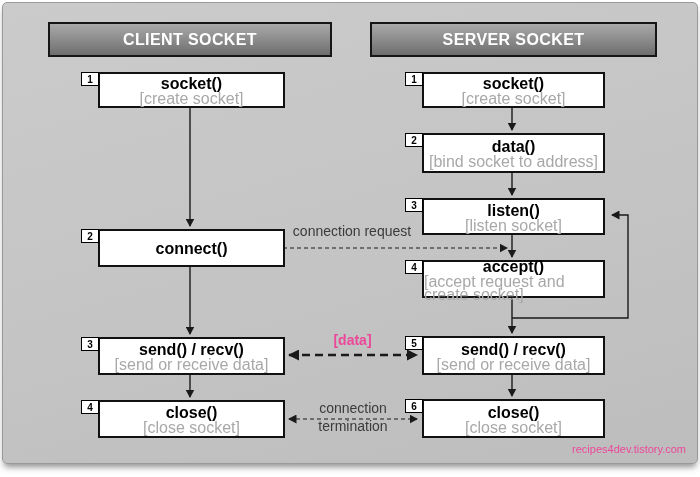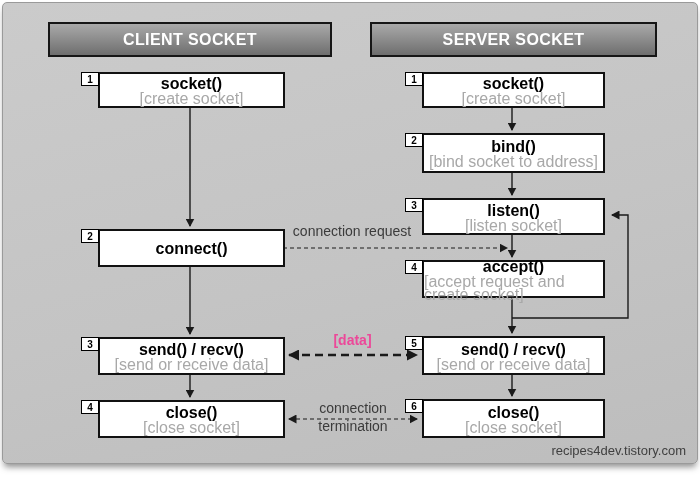--- a/index.html
+++ b/index.html
@@ -41,21 +41,21 @@
   #s5{top:336px;height:35px;}
   #s6{top:399px;height:35px;}
 
   
   .conn-label{position:absolute;font-size:14px;color:#3b3b3b;text-align:center;line-height:15px;}
   #label-connection-request{left:283px;top:224px;width:138px;}
   #label-data{left:300px;top:333px;width:105px;font-weight:bold;color:#ec4899;}
   #label-termination-1{left:298px;top:401px;width:110px;}
   #label-termination-2{left:298px;top:419px;width:110px;}
 
-  #watermark{position:absolute;right:14px;top:443px;font-size:13px;color:#404040;text-align:center;}
+  #watermark{position:absolute;right:14px;top:443px;font-size:11px;color:#ec4899;text-align:center;}
 </style>
 </head>
 <body>
 
 <div id="card"></div>
 
 <svg class="layer" viewBox="0 0 700 477" xmlns="http://www.w3.org/2000/svg">
   <defs>
     <marker id="ah" markerUnits="userSpaceOnUse" markerWidth="9" markerHeight="9" refX="7.5" refY="4.5" orient="auto-start-reverse">
       <path d="M0,0 L8.5,4.5 L0,9 z" fill="#1a1a1a"></path>
@@ -107,21 +107,21 @@
   <span class="subtitle">[close socket]</span>
 </div>
 
 <div class="step s" id="s1">
   <span class="badge">1</span>
   <span class="title">socket()</span>
   <span class="subtitle">[create socket]</span>
 </div>
 <div class="step s" id="s2">
   <span class="badge">2</span>
-  <span class="title">bind()</span>
+  <span class="title">data()</span>
   <span class="subtitle">[bind socket to address]</span>
 </div>
 <div class="step s" id="s3">
   <span class="badge">3</span>
   <span class="title">listen()</span>
   <span class="subtitle">[listen socket]</span>
 </div>
 <div class="step s" id="s4">
   <span class="badge">4</span>
   <span class="title">accept()</span>

